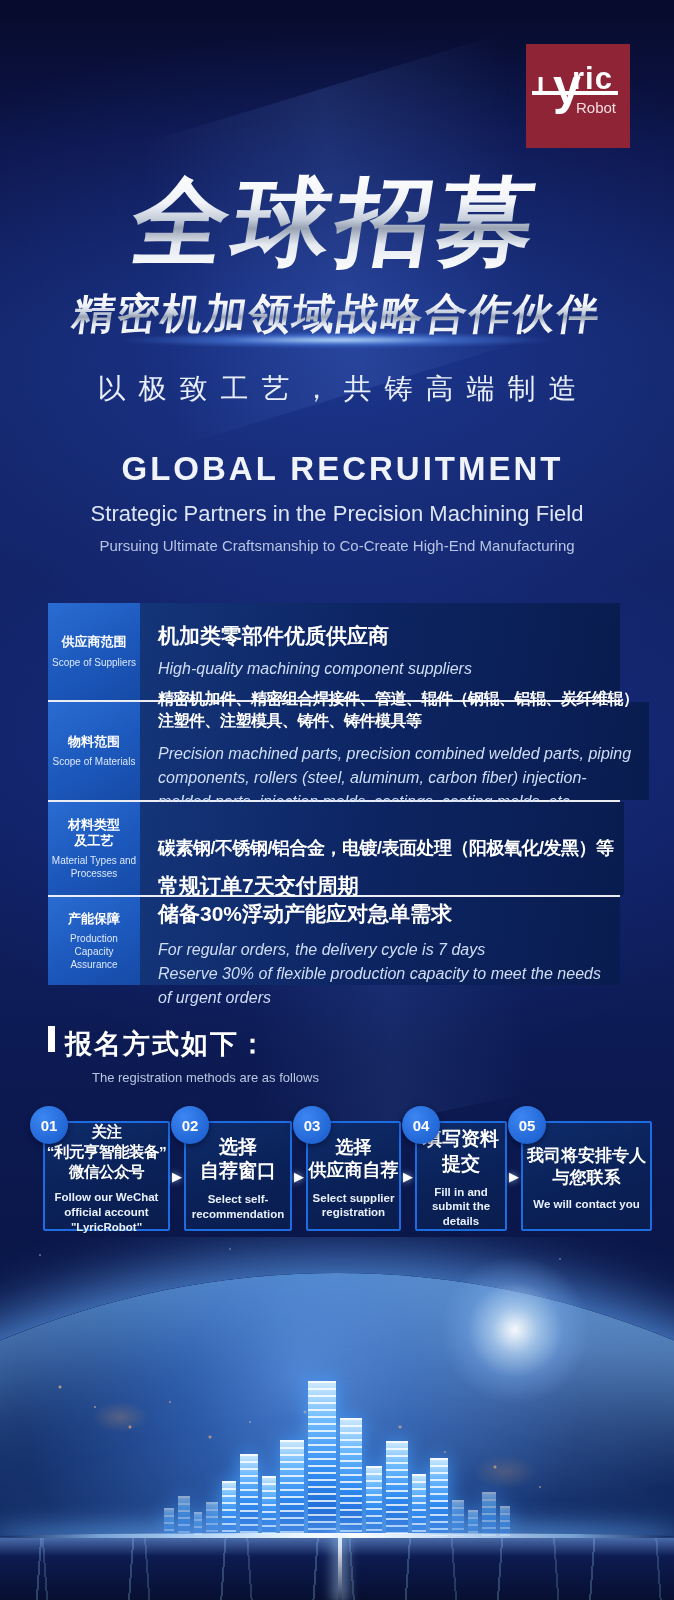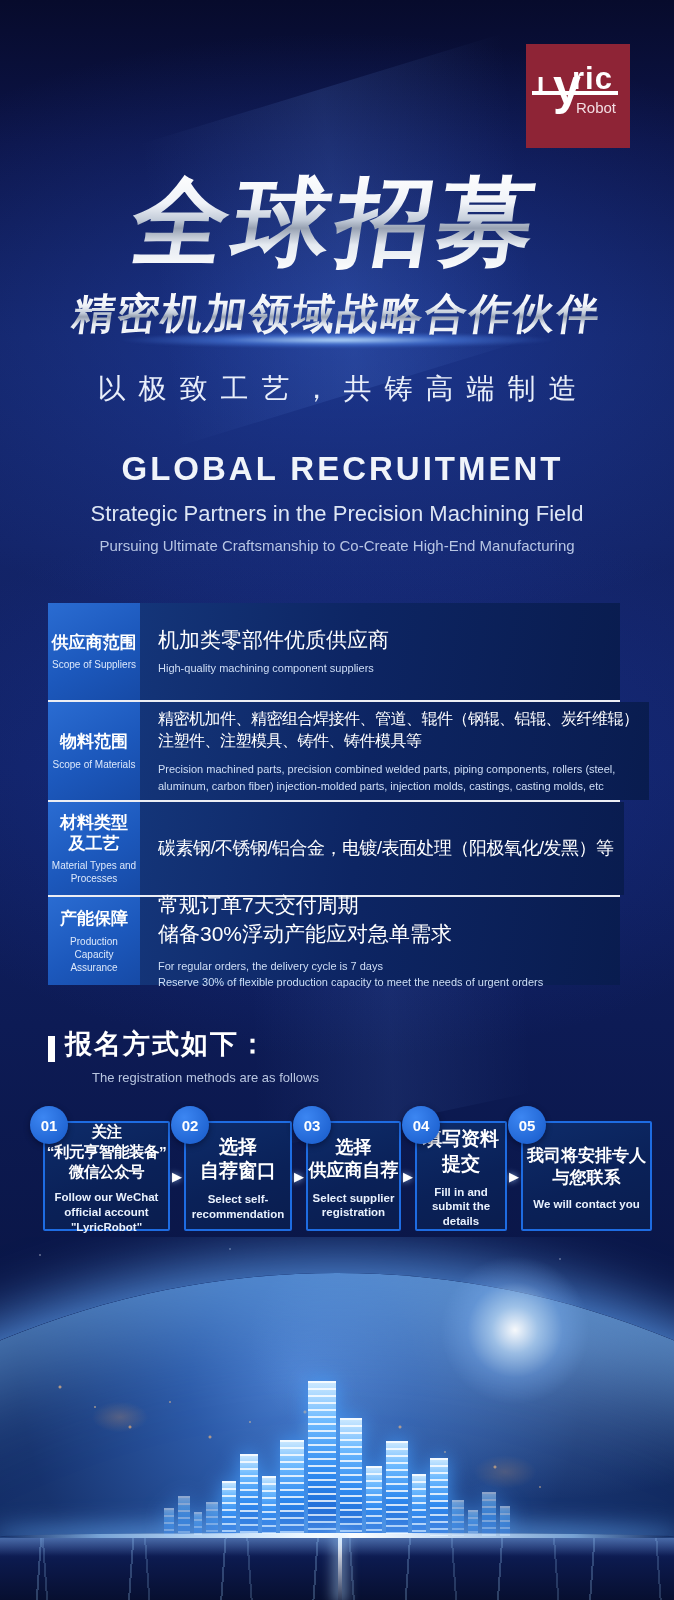--- a/index.html
+++ b/index.html
@@ -41,34 +41,34 @@
   .subtitle-en{margin-top:13px;font-size:22px;font-weight:400;color:#dde6f4;}
   .tagline-en{margin-top:10px;font-size:15px;font-weight:400;color:#b7c5e3;}
 
   
   .info-table{position:absolute;top:603px;left:48px;width:572px;}
   .t-row{display:flex;align-items:stretch;}
   .t-row + .t-row{border-top:2px solid rgba(255,255,255,.92);}
   .t-row.r1{height:97px}.t-row.r2{height:98px}.t-row.r3{height:93px}.t-row.r4{height:88px}
   .t-label{flex:0 0 86px;display:flex;flex-direction:column;align-items:center;justify-content:center;text-align:center;
     background:linear-gradient(150deg,#2a6cd2 0%,#1c58bc 55%,#164aa6 100%);padding:4px 3px;}
-  .t-label .cn{font-size:17px;font-weight:800;line-height:1.25;}
+  .t-label .cn{font-size:13px;font-weight:800;line-height:1.25;}
   .t-label .en{margin-top:5px;font-size:10px;font-weight:400;line-height:1.3;color:#dce8fb;}
   .t-content{flex:1;display:flex;flex-direction:column;justify-content:center;padding:8px 10px 8px 18px;
     background:linear-gradient(100deg,#143579 0%,#0d2563 45%,#091c4f 100%);}
-  .t-content .cn{font-weight:400;color:#fff;line-height:1.35;white-space:nowrap;}
+  .t-content .cn{font-weight:700;color:#fff;line-height:1.35;white-space:nowrap;}
   .t-content .cn.lg{font-size:21px;}
   .t-content .cn.md{font-size:16px;letter-spacing:-.5px;}
   .t-content .cn.sm{font-size:18px;letter-spacing:-.5px;}
-  .t-content .en{margin-top:6px;font-size:11px;font-weight:400;color:#cfdef6;line-height:1.5;}
+  .t-content .en{margin-top:6px;font-size:16px;font-weight:400;color:#cfdef6;line-height:1.5;font-style:italic;}
   .t-content .en.tight{margin-top:10px;}
 
   
   .reg-head{position:absolute;top:1026px;left:48px;}
-  .reg-title{display:flex;align-items:flex-end;}
+  .reg-title{display:flex;align-items:flex-start;}
   .reg-bar{width:7px;height:26px;background:#fff;margin-right:10px;}
   .reg-title .txt{font-size:27px;font-weight:800;letter-spacing:2px;}
   .reg-sub{margin-top:8px;font-size:13px;color:#b9c6e0;margin-left:44px;}
 
   
   .steps{position:absolute;top:1121px;left:43px;width:617px;display:flex;align-items:flex-end;}
   .step-card{position:relative;height:110px;border:2px solid #1e6ce2;border-radius:2px;
     background:linear-gradient(160deg,#0e2c6a 0%,#0a2158 55%,#0a1d4e 100%);
     display:flex;flex-direction:column;justify-content:center;align-items:center;text-align:center;
     padding:10px 4px 6px;box-sizing:border-box;}

